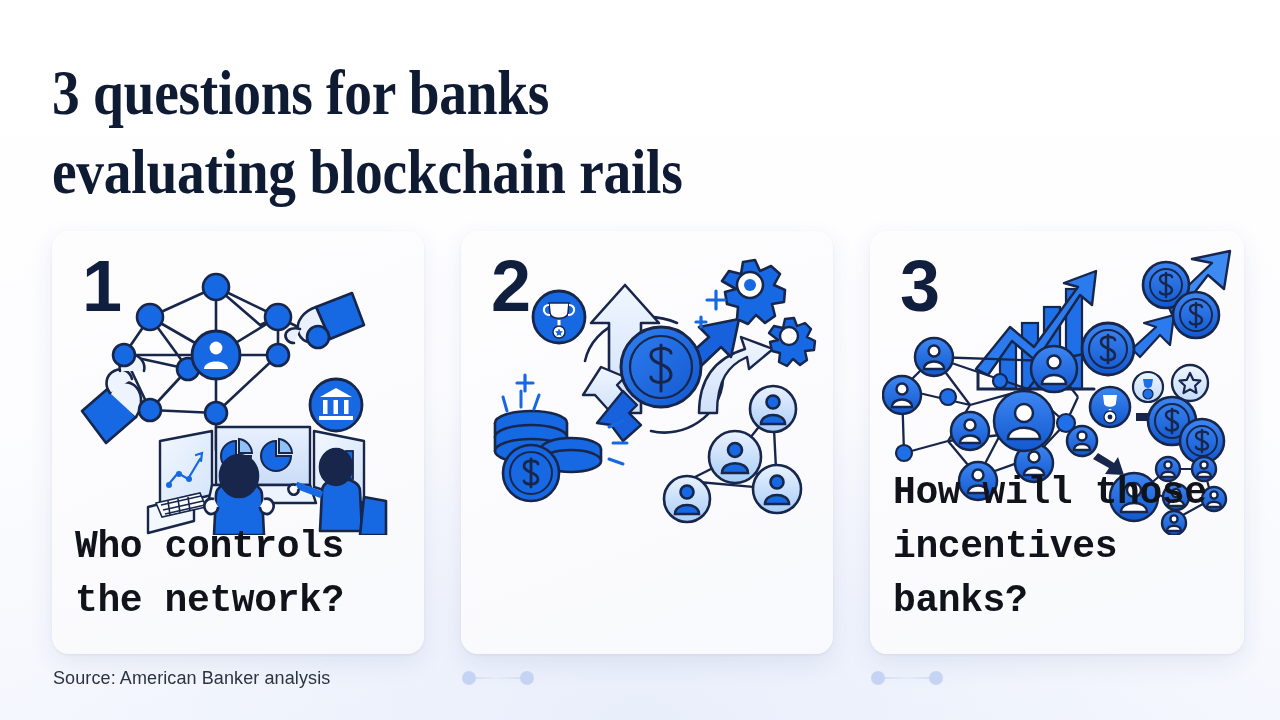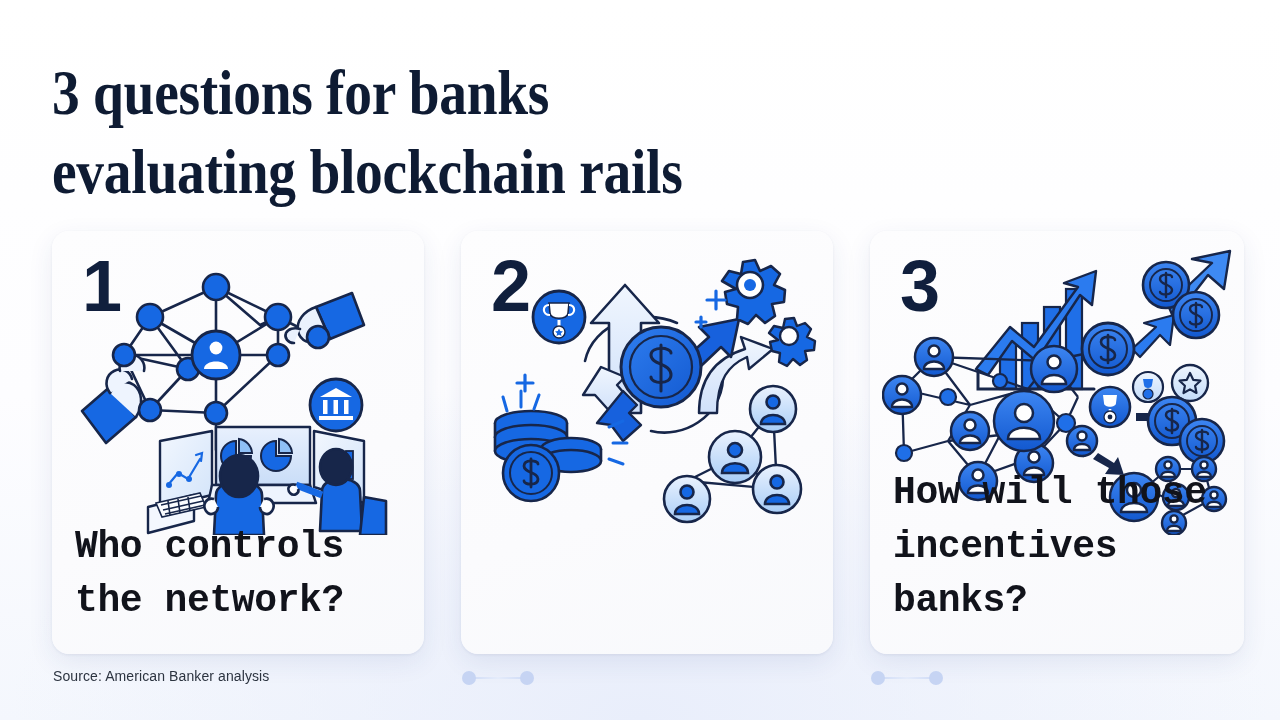--- a/index.html
+++ b/index.html
@@ -65,21 +65,21 @@
   .conn .bar { position:absolute; top:6px; left:8px; right:8px; height:2px;
                background:linear-gradient(90deg,#cfdbf6,#e5ecfb,#cfdbf6); }
   .conn .dot { position:absolute; top:0; width:14px; height:14px; border-radius:50%;
                background:#c6d4f3; }
   .conn .dot.l { left:0; }
   .conn .dot.r { right:0; }
 
   
   .source {
     position:absolute; left:53px; top:668px;
-    font-size:14px; color:#2c3440; font-weight:400; letter-spacing:.1px;
+    font-size:18px; color:#2c3440; font-weight:400; letter-spacing:.1px;
   }
 </style>
 </head>
 <body>
 
 <div class="stage">
 
   <div class="title">3 questions for banks
 evaluating blockchain rails</div>
 

